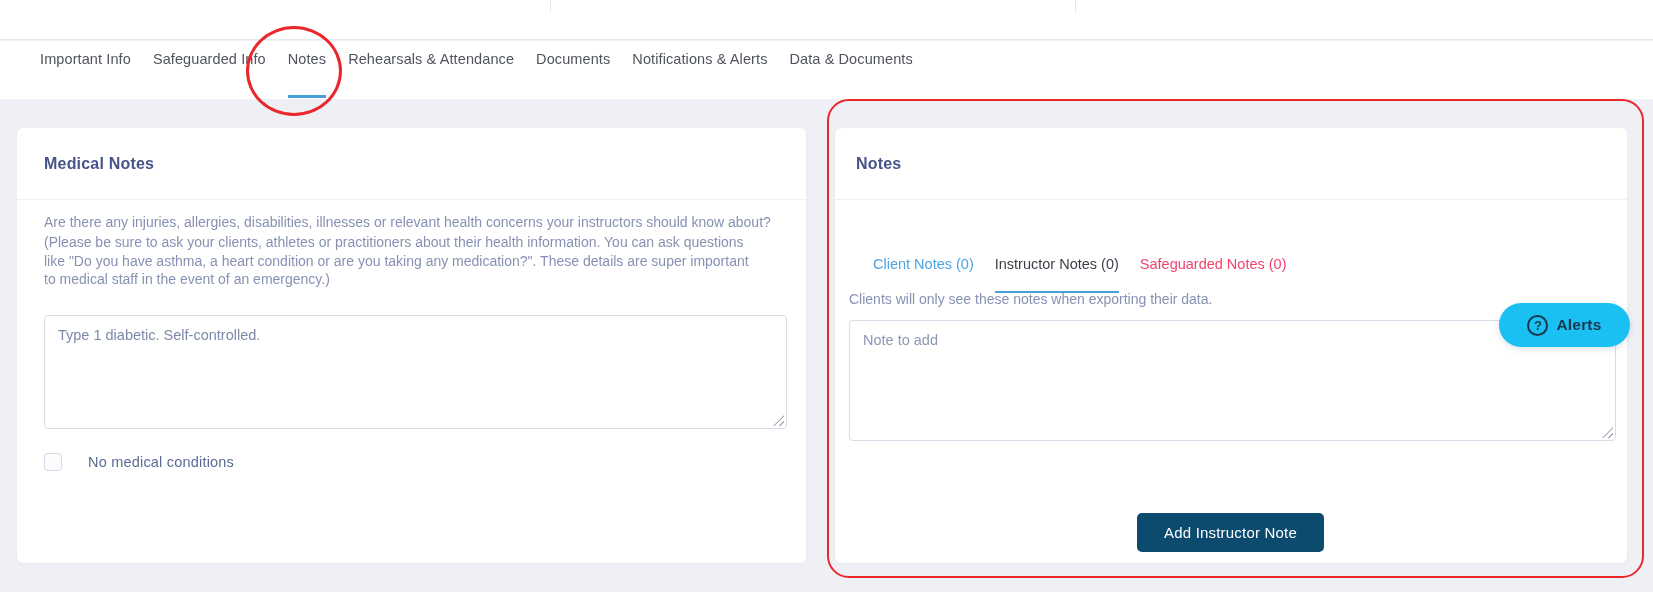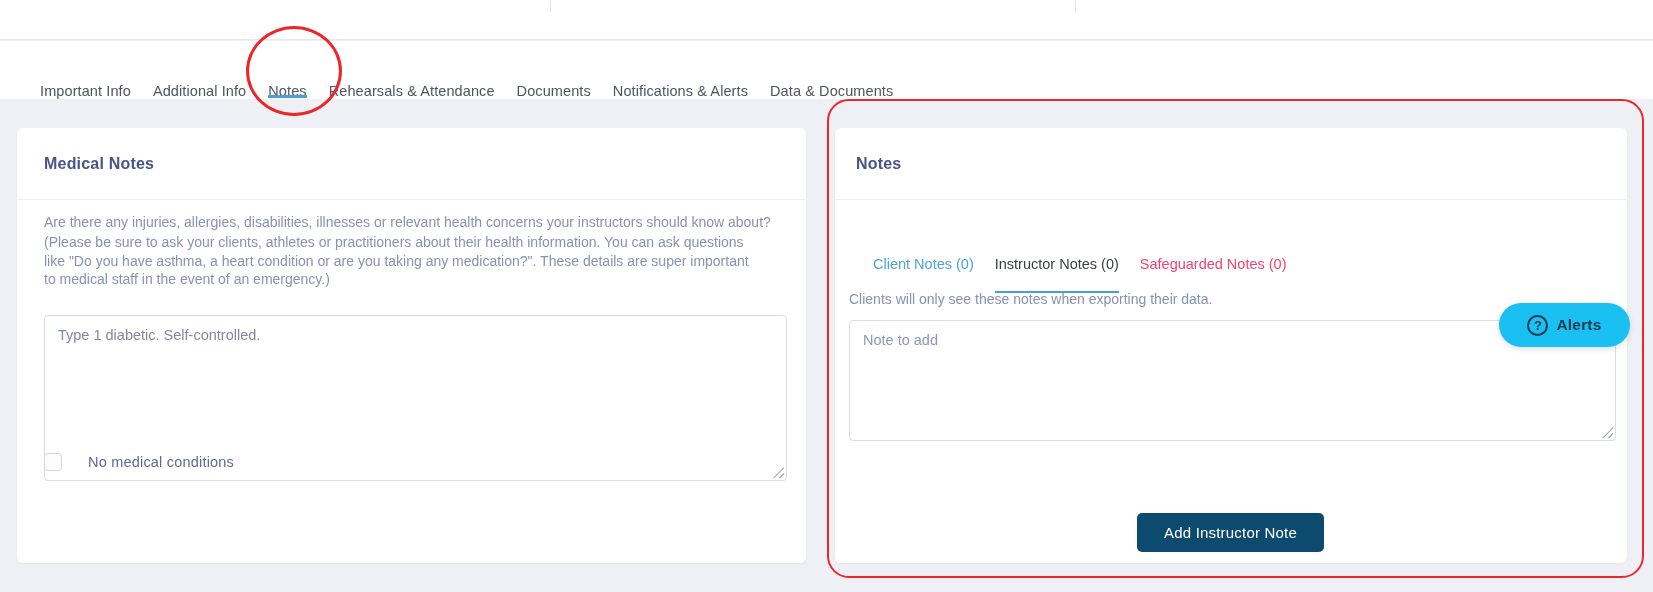--- a/index.html
+++ b/index.html
@@ -12,41 +12,41 @@
     color:#50545e;
   }
 
   
   .top-strip { position:absolute; left:0; top:0; width:1653px; height:40px; background:#ffffff; border-bottom:1px solid #e8e9ee; }
   .top-strip .v-div { position:absolute; top:0; width:1px; height:12px; background:#e3e5ea; }
   .v-div.d1 { left:550px; } .v-div.d2 { left:1075px; }
 
   
   .tab-bar { position:absolute; left:0; top:41px; width:1653px; height:58px; background:#ffffff; display:flex; align-items:center; padding-left:29px; }
-  .tab { position:relative; height:100%; display:flex; align-items:flex-end; padding:0 11px; font-size:14.5px; font-weight:500; color:#50545e; letter-spacing:.1px; cursor:pointer; white-space:nowrap; }
+  .tab { position:relative; height:100%; display:flex; align-items:flex-start; padding:10px 11px; font-size:14.5px; font-weight:500; color:#50545e; letter-spacing:.1px; cursor:pointer; white-space:nowrap; }
   .tab .tab-underline { position:absolute; left:11px; right:11px; bottom:1px; height:3px; background:#4a9fd8; }
 
   
   .annotation-circle { position:absolute; left:246px; top:26px; width:96px; height:90px; border:3px solid #ea272b; border-radius:50%; pointer-events:none; z-index:40; }
   .annotation-rect { position:absolute; left:827px; top:99px; width:817px; height:479px; border:2px solid #ea272b; border-radius:22px; pointer-events:none; z-index:40; }
 
   
   .card { position:absolute; top:128px; height:435px; background:#ffffff; border-radius:6px; box-shadow:0 1px 3px rgba(40,50,90,.05); }
   .card-left  { left:17px;  width:789px; }
   .card-right { left:835px; width:792px; }
   .card-header { height:72px; display:flex; align-items:center; border-bottom:1px solid #eef0f4; }
   .card-left  .card-header { padding-left:27px;align-items:center; }
   .card-right .card-header { padding-left:21px; }
   .card-title { font-size:16px; font-weight:600; color:#47548a; letter-spacing:.2px; }
 
   
   .question { position:absolute; left:27px; top:85px; font-size:14px; line-height:19px; color:#8791b3; white-space:nowrap; }
   .guidance { position:absolute; left:27px; top:105px; font-size:14px; line-height:18.5px; color:#8791b3; }
   .ta-wrap { position:absolute; border:1px solid #d8dce8; border-radius:4px; background:#fff; }
-  .ta-left  { left:27px; top:187px; width:743px; height:166px; }
+  .ta-left  { left:27px; top:187px; width:743px; height:114px; }
   textarea { width:100%; height:100%; border:none; outline:none; resize:none; background:transparent;
              font-family:"Liberation Sans","DejaVu Sans",sans-serif; font-size:14.5px; color:#7e88a8; padding:11px 13px; }
   textarea::placeholder { color:#8e97b5; opacity:1; }
   .resize-grip { position:absolute; right:2px; bottom:2px; width:11px; height:11px; pointer-events:none;
                  background:repeating-linear-gradient(-45deg, transparent 0 2.5px, #9aa0ad 2.5px 4px);
                  clip-path:polygon(100% 0, 100% 100%, 0 100%); opacity:.85; }
   .checkbox-row { position:absolute; left:27px; top:325px; display:flex; align-items:center; gap:26px; }
   .checkbox { width:18px; height:18px; border:1px solid #d4d8e4; border-radius:4px; background:#fcfcfe; cursor:pointer; flex:0 0 auto; }
   .checkbox-label { font-size:14.5px; color:#5c6a96; letter-spacing:.2px; }
 
@@ -78,21 +78,21 @@
 <div class="top-strip">
   <span class="v-div d1"></span>
   <span class="v-div d2"></span>
 </div>
 
 <nav class="tab-bar">
   <div class="tab">
     <span>Important Info</span>
   </div>
   <div class="tab">
-    <span>Additional Info</span>
+    <span>Safeguarded Info</span>
   </div>
   <div class="tab active">
     <span>Notes</span>
     <span class="tab-underline"></span>
   </div>
   <div class="tab">
     <span>Rehearsals &amp; Attendance</span>
   </div>
   <div class="tab">
     <span>Documents</span>

